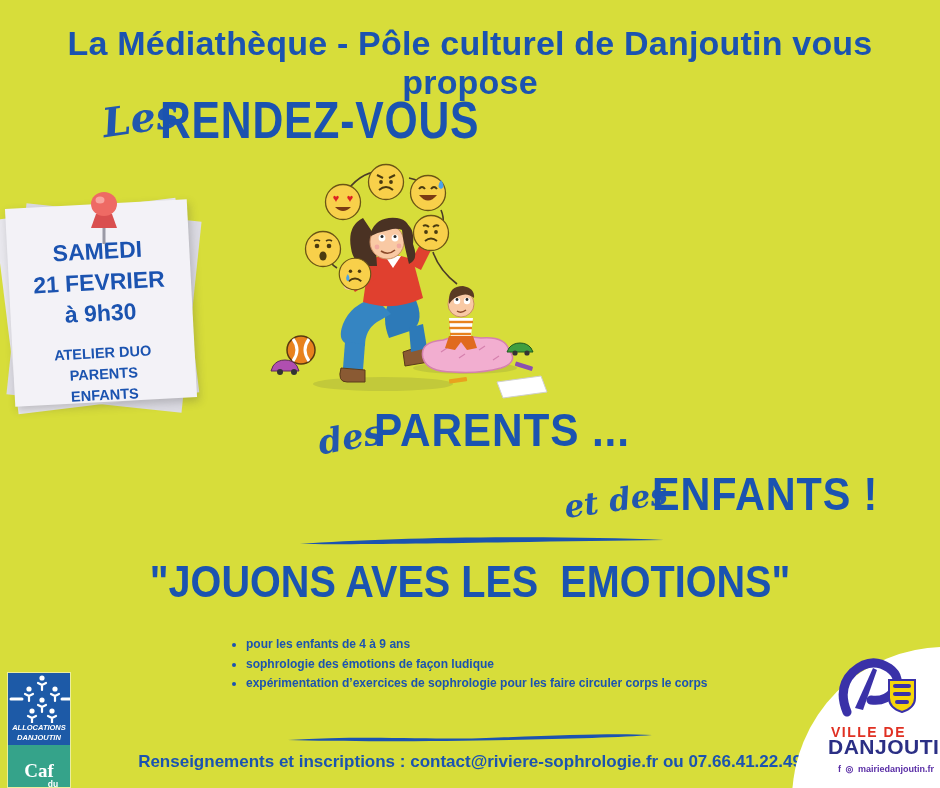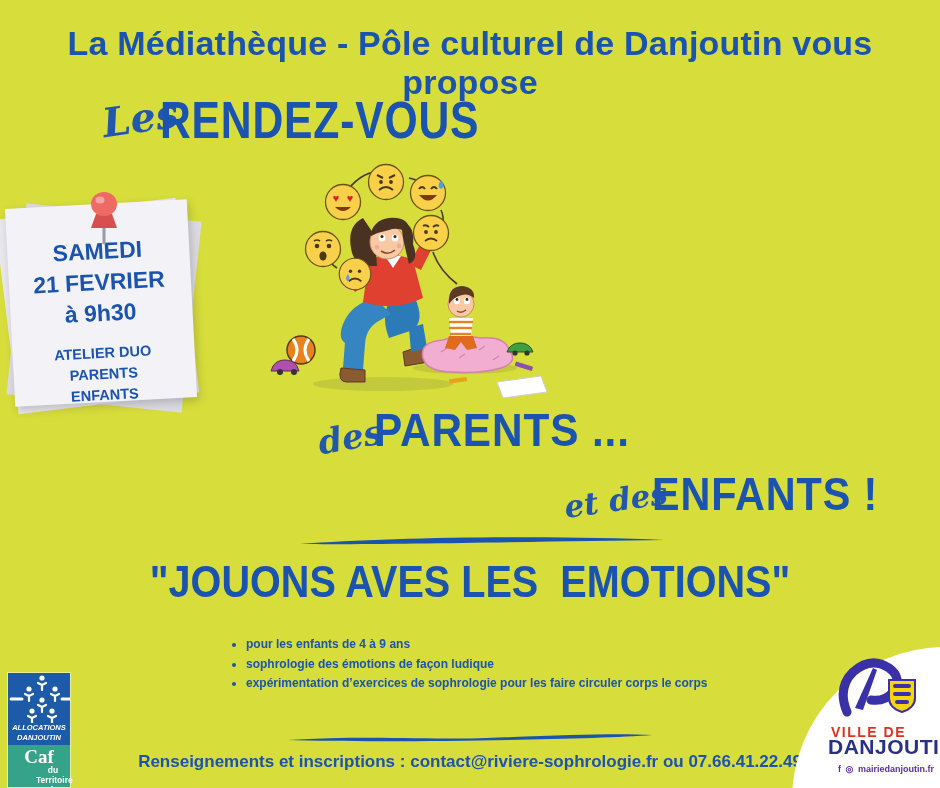--- a/index.html
+++ b/index.html
@@ -80,21 +80,21 @@
   .caf{
     position:absolute;left:7px;top:672px;width:64px;height:116px;
     border:1px solid rgba(255,255,255,.5);box-sizing:border-box;
   }
   .caf-blue{position:relative;width:100%;height:72px;background:#1d5aa7;overflow:hidden;}
   .caf-org{
     position:absolute;left:0;right:0;bottom:3px;text-align:center;color:#fff;
     font-size:7.5px;font-style:italic;font-weight:bold;line-height:1.25;
   }
   .caf-green{position:relative;width:100%;height:42px;background:#35a38a;text-align:center;color:#fff;}
-  .caf-name{font-family:"Liberation Serif",serif;font-size:19px;font-weight:bold;line-height:1;padding-top:2px;}
+  .caf-name{font-family:"Liberation Serif",serif;font-size:19px;font-weight:bold;line-height:1;padding-top:16px;}
   .caf-region{font-size:8.5px;font-weight:bold;line-height:1.15;padding-left:28px;}
   
   .dj-circle{
     position:absolute;left:792px;top:647px;width:306px;height:306px;border-radius:50%;
     background:#fff;
   }
   .dj-mark{position:absolute;left:833px;top:658px;}
   .dj-villede{
     position:absolute;left:831px;top:724px;color:#e03022;
     font-size:14px;font-weight:bold;letter-spacing:1.5px;

